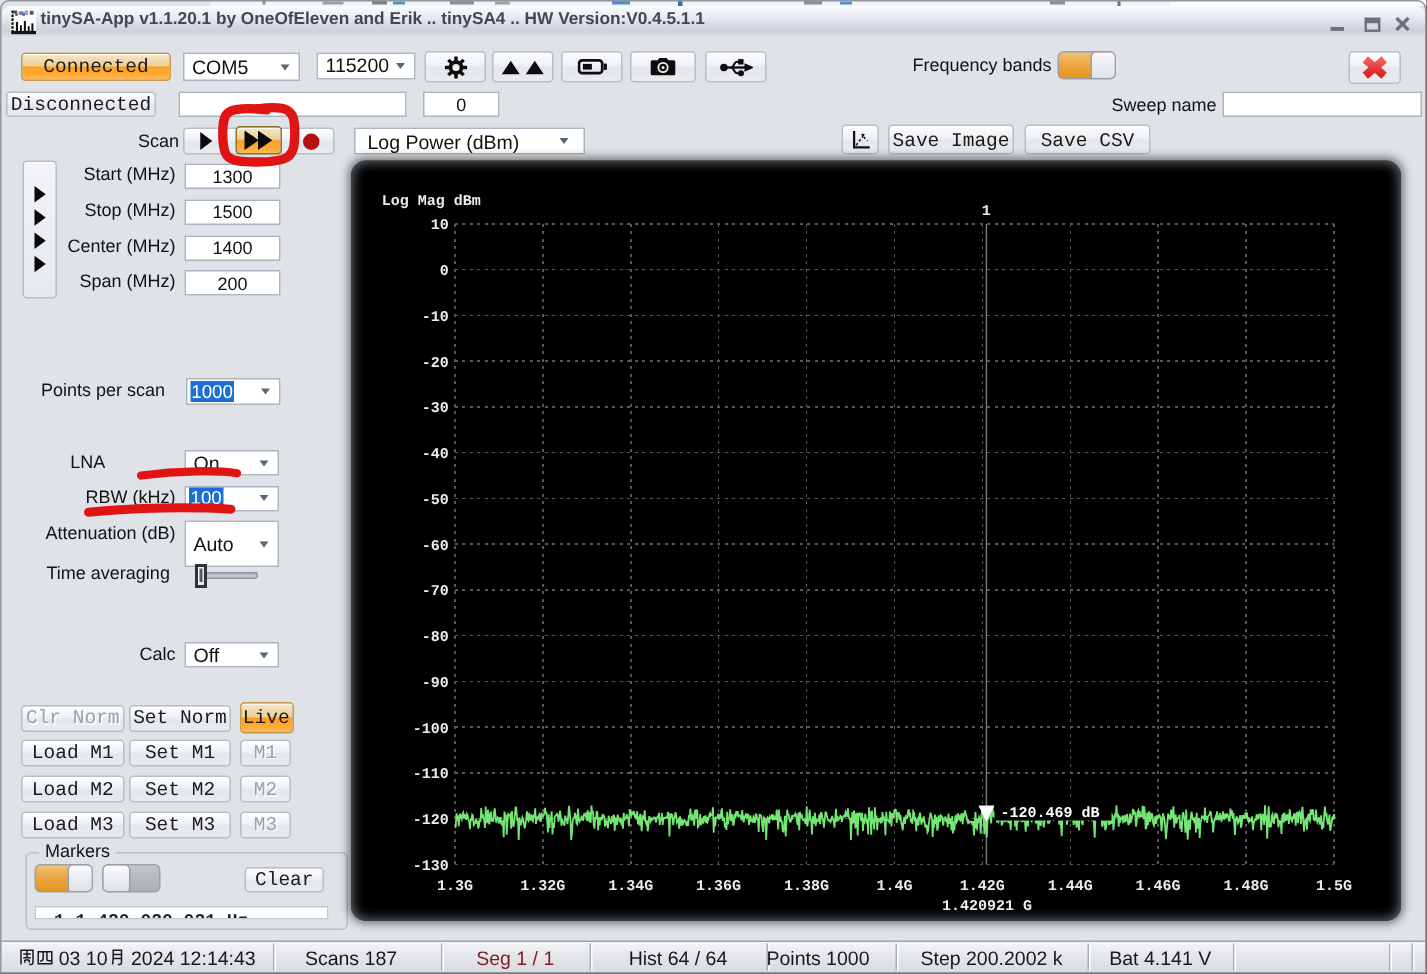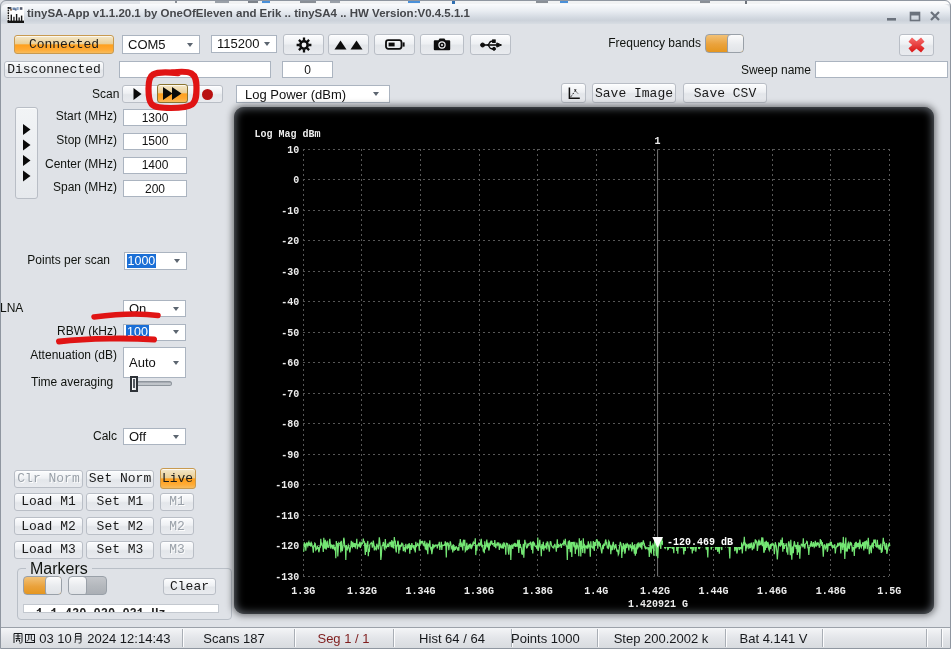--- a/index.html
+++ b/index.html
@@ -173,21 +173,21 @@
 <div class="inp" style="left:123px;top:132.5px;width:64px;height:17px;justify-content:center">1500</div>
 <div class="lbl" style="left:0;top:156.7px;width:117px;text-align:right">Center (MHz)</div>
 <div class="inp" style="left:123px;top:156.5px;width:64px;height:17px;justify-content:center">1400</div>
 <div class="lbl" style="left:0;top:180.2px;width:117px;text-align:right">Span (MHz)</div>
 <div class="inp" style="left:123px;top:180px;width:64px;height:17px;justify-content:center">200</div>
 <div class="lbl" style="left:0;top:252.5px;width:110px;text-align:right">Points per scan</div>
 <div class="cmb" style="left:123.5px;top:251.5px;width:63px;height:18px;padding-left:2px">
     <span style="background:#1b6fd6;color:#fff;padding:0 1px;font-size:12.5px">1000</span>
     <span class="ar"></span>
   </div>
-<div class="lbl" style="left:0;top:300.5px;width:117px;text-align:left">LNA</div>
+<div class="lbl" style="left:0;top:300.5px;width:117px;text-align:center">LNA</div>
 <div class="cmb" style="left:123px;top:300px;width:63px;height:17px">On<span class="ar"></span></div>
 <div class="lbl" style="left:0;top:324px;width:117px;text-align:right">RBW (kHz)</div>
 <div class="cmb" style="left:123px;top:323.5px;width:63px;height:17px;padding-left:2px">
     <span style="background:#1b6fd6;color:#fff;padding:0 1px;font-size:12.5px">100</span>
     <span class="ar"></span>
   </div>
 <div class="lbl" style="left:0;top:347.5px;width:117px;text-align:right">Attenuation (dB)</div>
 <div class="cmb" style="left:123px;top:347px;width:63px;height:31px">Auto<span class="ar"></span></div>
 <svg class="abs" style="left:50px;top:308px;pointer-events:none" width="150" height="42" viewBox="0 0 150 42">
 <path d="M44 9 C70 5.5 95 5.5 108 7.5" stroke="#e01414" stroke-width="5.5" fill="none" stroke-linecap="round"></path>
@@ -206,21 +206,21 @@
 <div class="btn " style="left:86px;top:492.5px;width:68px;height:18px">Set M1</div>
 <div class="btn dis" style="left:160px;top:492.5px;width:34px;height:18px">M1</div>
 <div class="btn " style="left:14px;top:517px;width:69px;height:18px">Load M2</div>
 <div class="btn " style="left:86px;top:517px;width:68px;height:18px">Set M2</div>
 <div class="btn dis" style="left:160px;top:517px;width:34px;height:18px">M2</div>
 <div class="btn " style="left:14px;top:540.5px;width:69px;height:18px">Load M3</div>
 <div class="btn " style="left:86px;top:540.5px;width:68px;height:18px">Set M3</div>
 <div class="btn dis" style="left:160px;top:540.5px;width:34px;height:18px">M3</div>
 <div class="btn orange live" style="left:159.5px;top:467.5px;width:36px;height:21px">Live</div>
 <div class="abs" style="left:17px;top:568px;width:215px;height:52px;border:1px solid #b9bfc7;border-radius:4px"></div>
-<div class="abs" style="left:26px;top:560px;background:#dfe2e7;padding:0 4px;font-size:16px;color:#10130f">Markers</div>
+<div class="abs" style="left:26px;top:560px;background:#dfe2e7;padding:0 4px;font-size:12px;color:#10130f">Markers</div>
 <div class="abs" style="left:23px;top:576px;width:39px;height:19px;border:1px solid #99a0a8;border-radius:4px;overflow:hidden;background:linear-gradient(#f2c176,#eaa23c 55%,#e5961f)">
 <div class="abs" style="left:21px;top:-1px;width:18px;height:20px;border:1px solid #9aa0a8;border-radius:4px;background:linear-gradient(#fbfbfc,#e9ebee 50%,#dfe2e6)"></div>
   </div>
 <div class="abs" style="left:68px;top:576px;width:39px;height:19px;border:1px solid #99a0a8;border-radius:4px;overflow:hidden;background:linear-gradient(#c3c6cb,#b4b8bd 55%,#abafb5)">
 <div class="abs" style="left:-1px;top:-1px;width:19px;height:20px;border:1px solid #9aa0a8;border-radius:4px;background:linear-gradient(#fbfbfc,#e9ebee 50%,#dfe2e6)"></div>
   </div>
 <div class="btn" style="left:163px;top:578px;width:53px;height:17px">Clear</div>
 <div class="abs" style="left:23px;top:603.5px;width:196px;height:9px;background:#fff;border:1px solid #c3c8cf;overflow:hidden">
 <div style="position:absolute;left:12px;top:2px;font-family:&quot;Liberation Mono&quot;,monospace;font-size:12px;font-weight:bold;color:#222;white-space:nowrap">1  1 420 020 021 Hz</div>
   </div>

